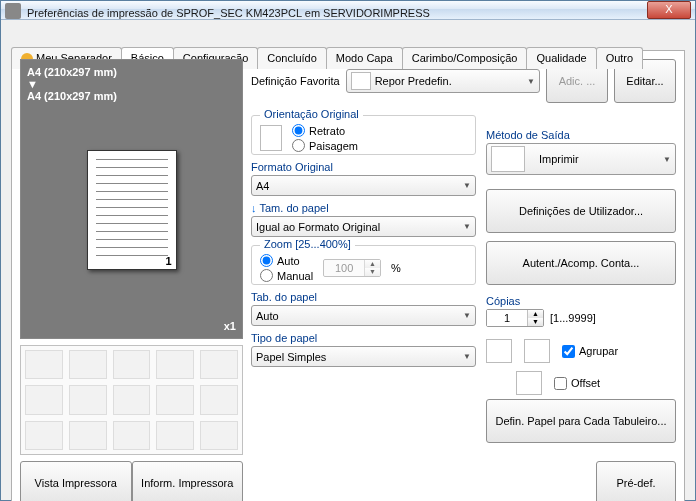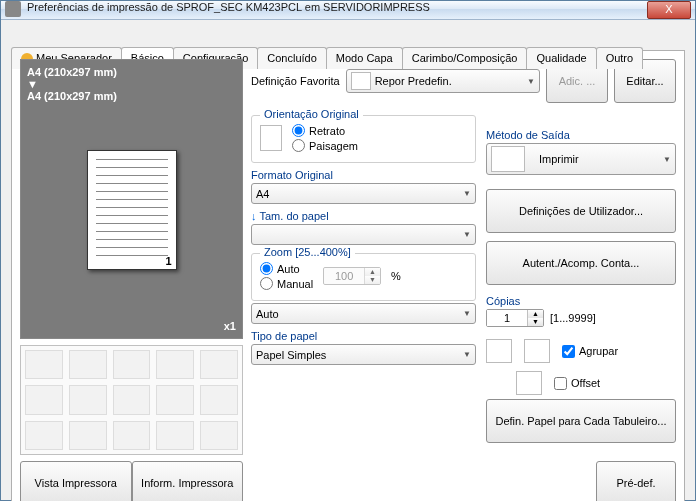--- a/index.html
+++ b/index.html
@@ -1,18 +1,18 @@
 <!DOCTYPE html>
 <html><head>
 <meta charset="utf-8">
 <style>
 * { box-sizing: border-box; font-family: "Segoe UI", Tahoma, sans-serif; font-size: 11px; }
 body { margin: 0; background: #d9e5f2; }
 .window { width: 696px; height: 501px; background: #f0f0f0; border: 1px solid #5a7fa0; box-shadow: 0 0 8px rgba(0,0,0,0.3); display: flex; flex-direction: column; }
-.titlebar { height: 28px; background: linear-gradient(#f7fbff,#dce8f6 45%,#c9dbef 46%,#e6f0fb); display: flex; align-items: flex-start; padding: 0 4px; border-bottom: 1px solid #a0b5cc; }
+.titlebar { height: 28px; background: linear-gradient(#f7fbff,#dce8f6 45%,#c9dbef 46%,#e6f0fb); display: flex; align-items: flex-end; padding: 0 4px; border-bottom: 1px solid #a0b5cc; }
 .titlebar .icon { width: 16px; height: 16px; background: #888; margin-right: 6px; border-radius: 2px; }
 .titlebar .title { flex: 1; color: #1a1a1a; }
 .titlebar .close { width: 44px; height: 18px; background: linear-gradient(#e9a097,#c9483a); border: 1px solid #8a2d22; border-radius: 2px; color: #fff; text-align: center; line-height: 14px; font-size: 11px; cursor: pointer; }
 .content { flex: 1; padding: 8px 10px 6px; display: flex; flex-direction: column; }
 .tabs { display: flex; border-bottom: 1px solid #b0b0b0; }
 .tab { padding: 4px 9px; border: 1px solid #b0b0b0; border-bottom: none; background: #f6f6f6; margin-right: -1px; cursor: pointer; position: relative; top: 19px; border-radius: 3px 3px 0 0; }
 .tab.active { background: #fff; border-bottom: 1px solid #fff; }
 .tab .usr { width: 12px; height: 12px; display: inline-block; background: #f0b030; border-radius: 50%; margin-right: 3px; vertical-align: middle; }
 .panel { flex: 1; background: #fff; border: 1px solid #b0b0b0; border-top: none; padding: 8px; display: flex; gap: 8px; }
 .left { width: 223px; display: flex; flex-direction: column; gap: 6px; }
@@ -26,21 +26,21 @@
 .btn { flex: 1; padding: 15px 6px; border: 1px solid #8f8f8f; background: linear-gradient(#fcfcfc,#e6e6e6); border-radius: 3px; text-align: center; cursor: pointer; }
 .btn.dis { color: #9a9a9a; }
 .right { flex: 1; display: flex; flex-direction: column; gap: 6px; }
 .toprow { display: flex; align-items: center; gap: 6px; justify-content: center; }
 .lbl { color: #000; }
 .combo { display: flex; align-items: center; border: 1px solid #9a9a9a; background: linear-gradient(#fdfdfd,#ececec); padding: 2px 4px; border-radius: 3px; cursor: pointer; min-height: 21px; }
 .combo .arr { margin-left: auto; font-size: 8px; color: #555; }
 .cols { flex: 1; display: flex; gap: 10px; }
 .colA { flex: 1; display: flex; flex-direction: column; gap: 2px; }
 .colB { width: 190px; display: flex; flex-direction: column; gap: 2px; }
-.group { border: 1px solid #cfcfcf; border-radius: 3px; padding: 6px 8px 8px; position: relative; margin-top: 6px; }
+.group { border: 1px solid #cfcfcf; border-radius: 3px; padding: 6px 8px 0; position: relative; margin-top: 6px; }
 .group .gtitle { position: absolute; top: -8px; left: 8px; background: #fff; padding: 0 4px; color: #003a8c; }
 .radio { display: flex; align-items: center; gap: 4px; margin: 2px 0 2px 28px; }
 .radio input { margin:0; }
 .seclabel { color: #003a8c; margin-top: 4px; }
 .seclabel .blue-arrow { color:#0066dd; font-weight:bold; margin-right:3px;}
 .spin { display:inline-flex; border:1px solid #9a9a9a; border-radius:2px; background:#fff; }
 .spin input { width:40px; border:none; padding:2px 4px; text-align:center; }
 .spin .sp { width:16px; display:flex; flex-direction:column; border-left:1px solid #c0c0c0;}
 .spin .sp div { flex:1; font-size:7px; text-align:center; background:linear-gradient(#fdfdfd,#e5e5e5); cursor:pointer;}
 .chk { display:flex; align-items:center; gap:4px; }
@@ -139,20 +139,21 @@
             </div>
 
             <div class="seclabel">Formato Original</div>
             <div class="combo">
                 <span>A4</span>
                 <span class="arr">▼</span>
               </div>
 
             <div class="seclabel"><span class="blue-arrow">↓</span><span>Tam. do papel</span></div>
             <div class="combo">
+                <span>Igual ao Formato Original</span>
                 <span class="arr">▼</span>
               </div>
 
             <div class="group">
               <span class="gtitle">Zoom [25...400%]</span>
               <div style="display:flex;align-items:center;gap:10px">
                 <div>
                   <label class="radio" style="margin-left:0">
                       <input type="radio" checked="" style="">
                       <span>Auto</span>
@@ -166,20 +167,21 @@
                     <input disabled="" value="100" style="">
                     <div class="sp">
                       <div>▲</div>
                       <div>▼</div>
                     </div>
                   </div>
                 <span>%</span>
               </div>
             </div>
 
+            <div class="seclabel">Tab. do papel</div>
             <div class="combo">
                 <span>Auto</span>
                 <span class="arr">▼</span>
               </div>
 
             <div class="seclabel">Tipo de papel</div>
             <div class="combo">
                 <span>Papel Simples</span>
                 <span class="arr">▼</span>
               </div>

